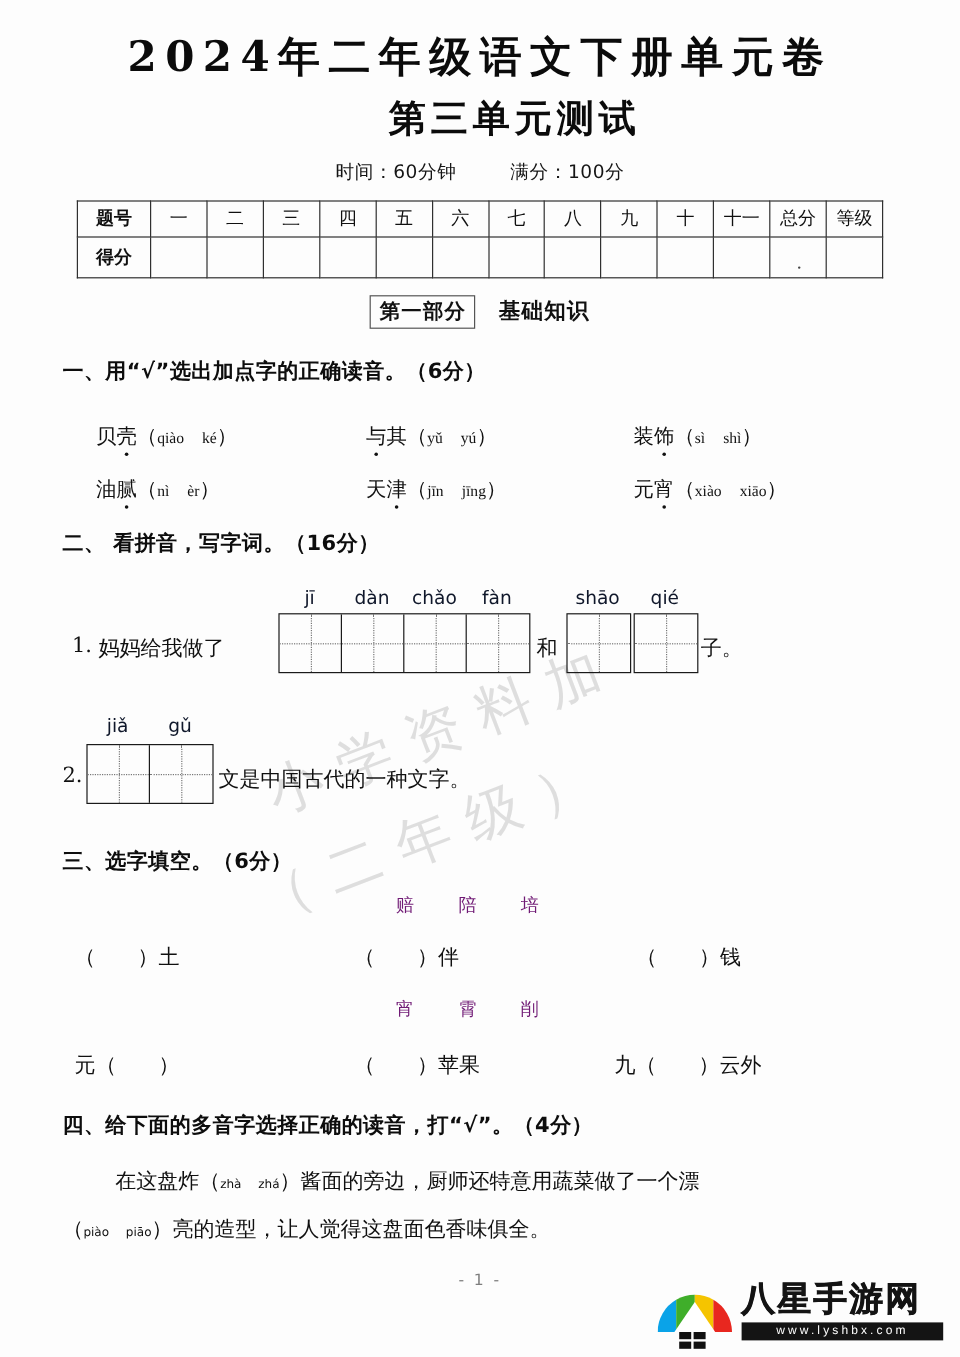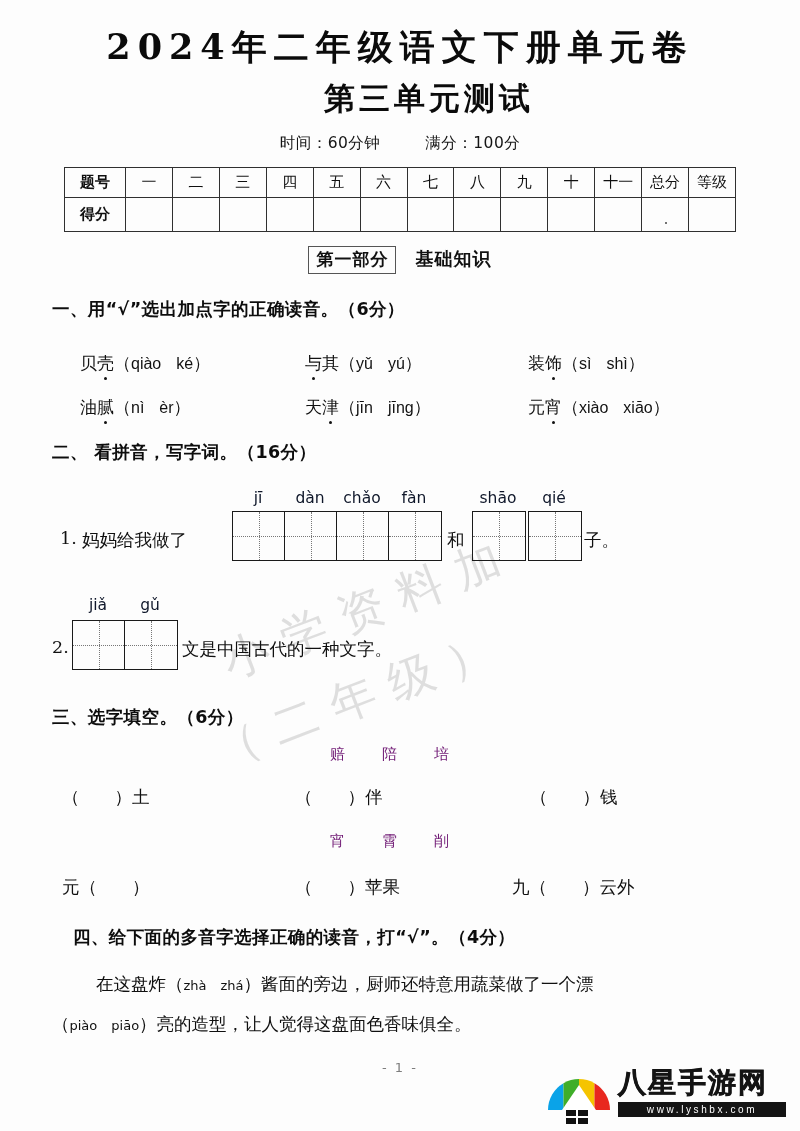--- a/index.html
+++ b/index.html
@@ -152,22 +152,22 @@
     content: "";
     position: absolute;
     left: 50%;
     margin-left: -1.5px;
     bottom: -5px;
     width: 3px; height: 3px;
     background: #111;
     border-radius: 50%;
   }
   .pinyin-item .py {
-    font-family: Liberation Sans, sans-serif;
-    font-size: 16px;
+    font-family: Liberation Serif, serif;
+    font-size: 13px;
     margin-top: 24px;
   }
   .pinyin-item .sp { display: inline-block; width: 15px; }
 
   
   .tzg {
     display: inline-block;
     vertical-align: middle;
     border: 1.4px solid #1a1a1a;
     position: relative;
@@ -233,21 +233,21 @@
     position: absolute;
     left: 52px;
     width: 700px;
     font-size: 17.5px;
     font-family: "DejaVu Serif", "Liberation Serif", serif;
     color: #101010;
     white-space: nowrap;
   }
   .para-line .py {
     font-family: "DejaVu Sans", "Liberation Sans", sans-serif;
-    font-size: 13px;
+    font-size: 10px;
   }
   .para-line .indent { display: inline-block; width: 44px; }
   .para-line .sp { display: inline-block; width: 14px; }
 
   
   .page-number {
     position: absolute;
     top: 1060px;
     left: 0;
     width: 800px;
@@ -443,21 +443,21 @@
   <div class="blank-item" style="top:785px; left:295px;">（　　）伴</div>
   <div class="blank-item" style="top:785px; left:530px;">（　　）钱</div>
 
   <div class="char-group" style="top:832px; left:312px;">
     <span class="c">宵</span><span class="c">霄</span><span class="c">削</span>
   </div>
   <div class="blank-item" style="top:875px; left:62px;">元（　　）</div>
   <div class="blank-item" style="top:875px; left:295px;">（　　）苹果</div>
   <div class="blank-item" style="top:875px; left:512px;">九（　　）云外</div>
 
-  <div class="q-head" style="top:925px;margin-left:21px;">四、给下面的多音字选择正确的读音，打“√”。（4分）</div>
+  <div class="q-head" style="top:925px;">四、给下面的多音字选择正确的读音，打“√”。（4分）</div>
 
   <div class="para-line" style="top:972px;">
     <span class="indent"></span><span>在这盘炸（</span><span class="py">zhà</span><span class="sp"></span><span class="py">zhá</span><span>）酱面的旁边，厨师还特意用蔬菜做了一个漂</span>
   </div>
   <div class="para-line" style="top:1012px;">
     <span>（</span><span class="py">piào</span><span class="sp"></span><span class="py">piāo</span><span>）亮的造型，让人觉得这盘面色香味俱全。</span>
   </div>
 
   <div class="page-number">- 1 -</div>
 

